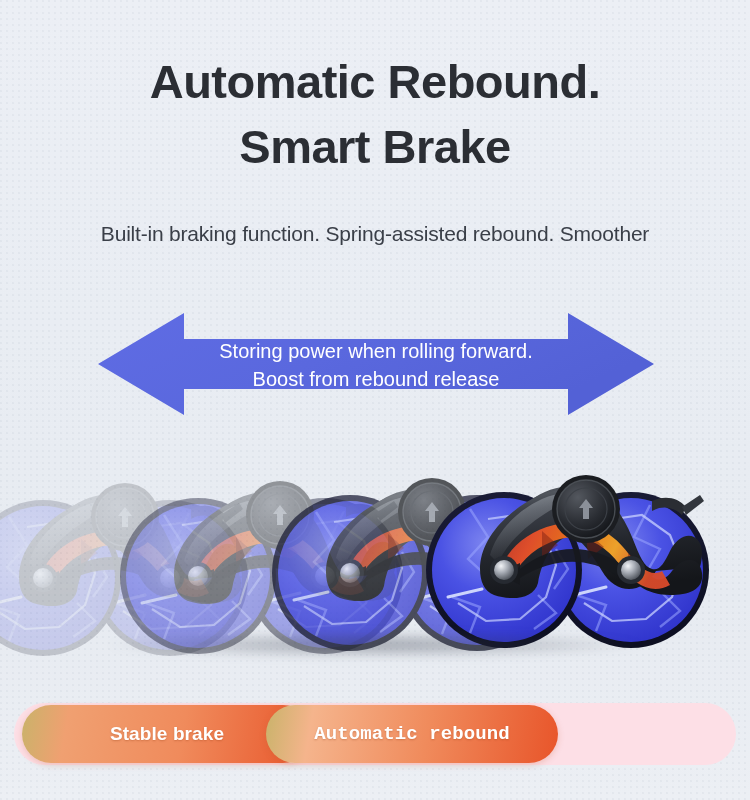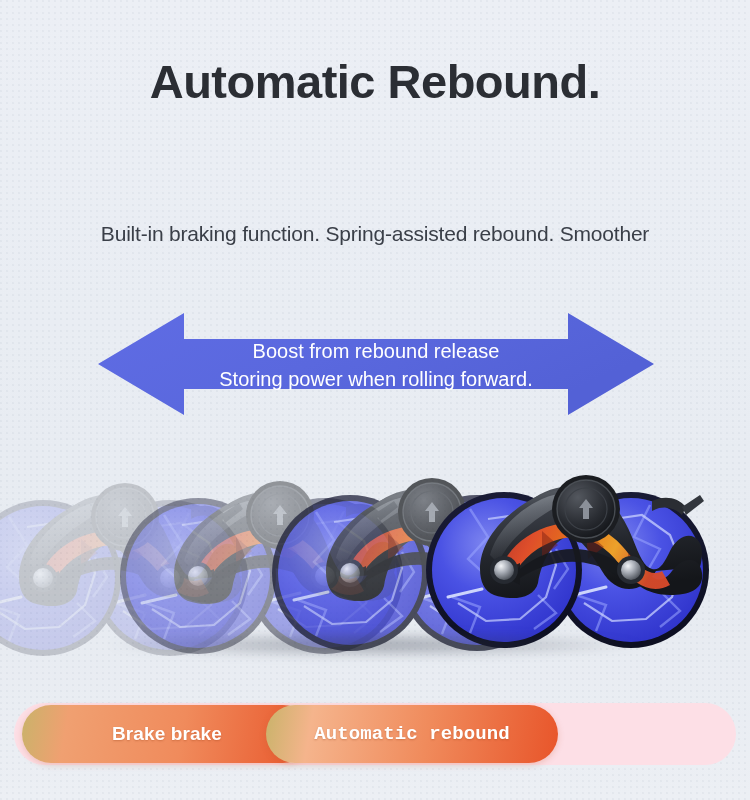--- a/index.html
+++ b/index.html
@@ -112,38 +112,39 @@
   }
 </style>
 </head>
 <body>
 
 <div id="page">
   <div id="texture"></div>
 
   <h1 class="headline">
     <span class="l1">Automatic Rebound.</span>
+    <span class="l2">Smart Brake</span>
   </h1>
 
   <p class="subtitle">Built-in braking function. Spring-assisted rebound. Smoother</p>
 
   <div id="arrow-banner">
     <svg viewBox="0 0 556 122" xmlns="http://www.w3.org/2000/svg">
       <defs>
         <linearGradient id="arrGrad" x1="0" y1="0" x2="1" y2="0.4">
           <stop offset="0%" stop-color="#5f6ce4"></stop>
           <stop offset="50%" stop-color="#5a68de"></stop>
           <stop offset="100%" stop-color="#5361d6"></stop>
         </linearGradient>
       </defs>
       <path d="M 0,61 L 86,10 L 86,36 L 470,36 L 470,10 L 556,61 L 470,112 L 470,86 L 86,86 L 86,112 Z" fill="url(#arrGrad)"></path>
     </svg>
     <div class="arrow-text">
+      <span>Storing power when rolling forward.</span>
       <span>Boost from rebound release</span>
-      <span>Storing power when rolling forward.</span>
     </div>
   </div>
 
   <div id="scene">
     <svg width="750" height="230" viewBox="0 0 750 230" xmlns="http://www.w3.org/2000/svg">
       <defs>
 
         <radialGradient id="wheelFace" cx="38%" cy="32%" r="78%">
           <stop offset="0%" stop-color="#7e86f0"></stop>
           <stop offset="42%" stop-color="#4a52e4"></stop>
@@ -291,18 +292,18 @@
         <use href="#roller" x="446" y="0" width="750" height="230"></use>
       </g>
     </svg>
   </div>
 
   <div id="floor-shadow"></div>
 
   <div id="pill-band"></div>
 
   <div class="pill" id="pill-0">
-    <span>Brake brake</span>
+    <span>Stable brake</span>
   </div>
   <div class="pill" id="pill-1">
     <span>Automatic rebound</span>
   </div>
 </div>
 
 </body></html>

